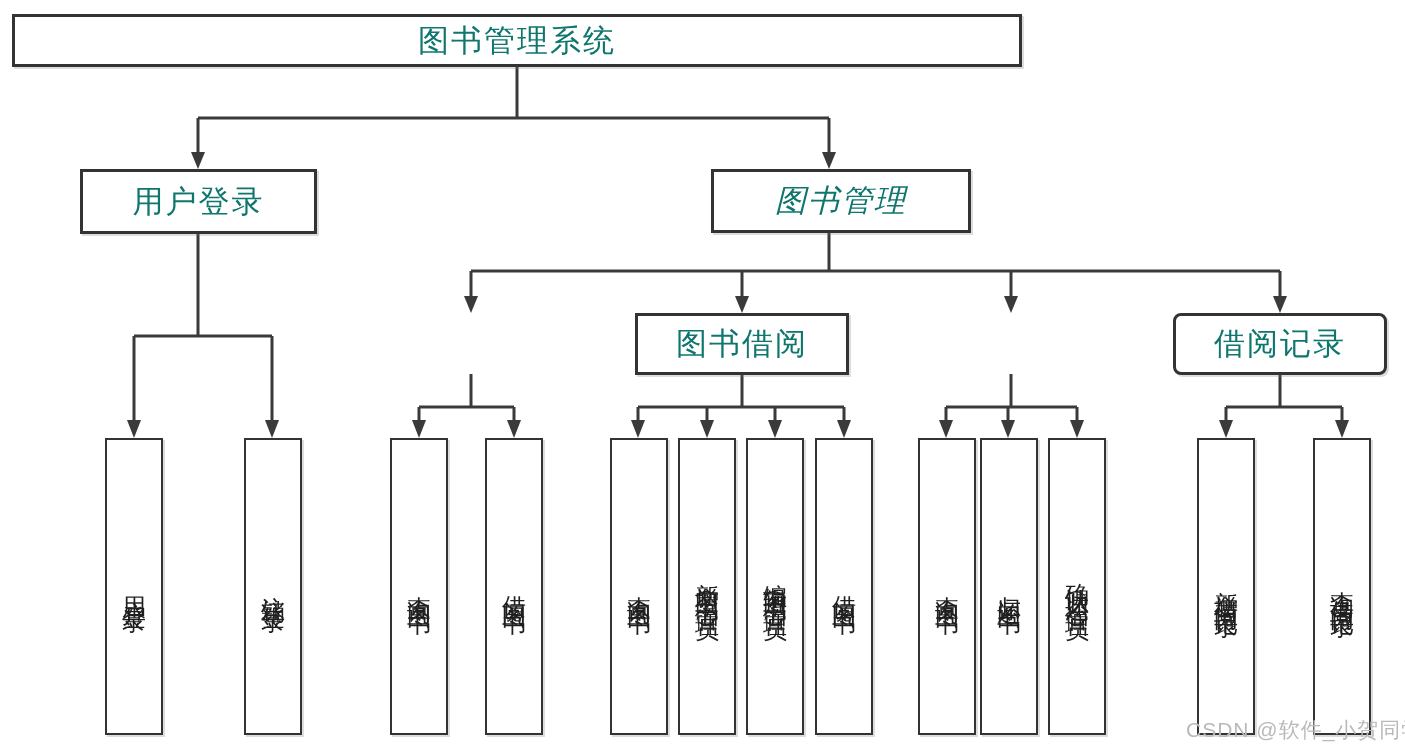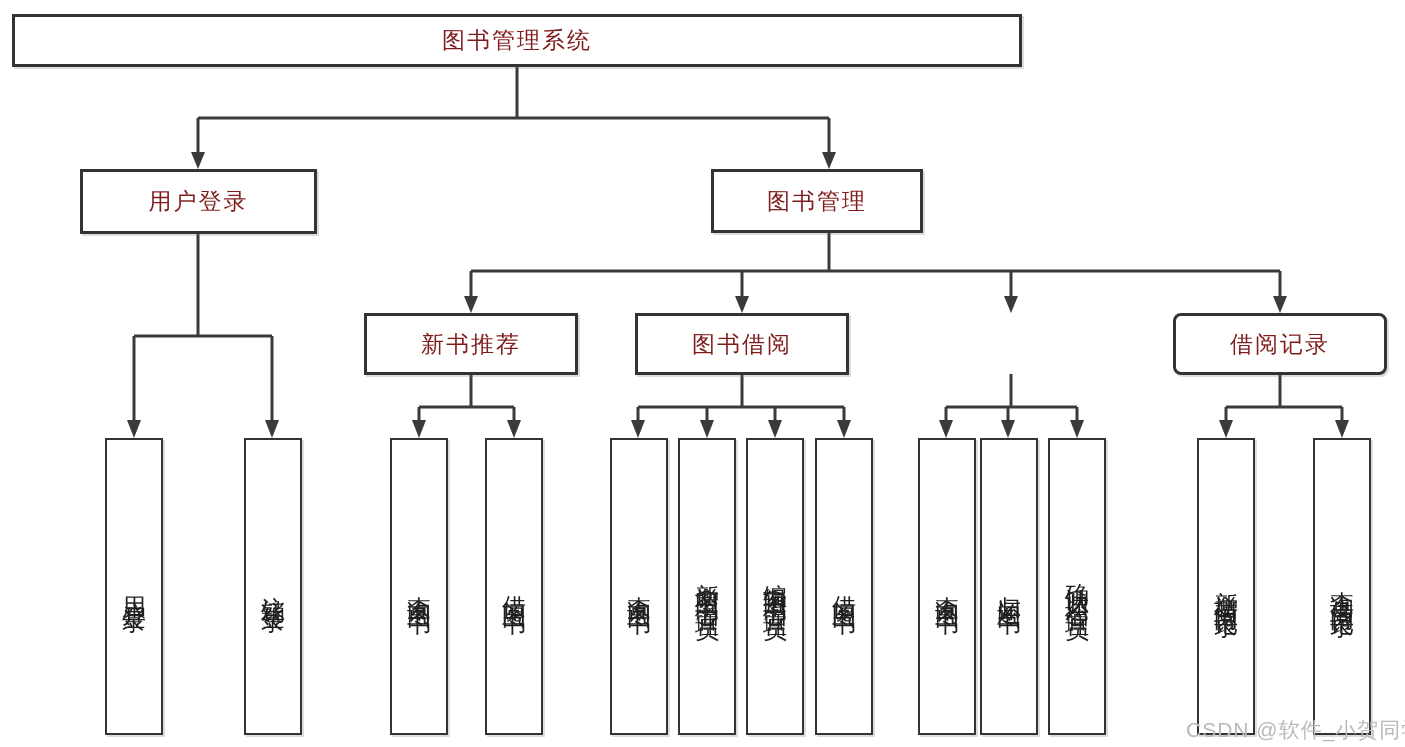--- a/index.html
+++ b/index.html
@@ -26,22 +26,22 @@
     box-sizing: border-box;
     background: #ffffff;
     border: 3px solid #333333;
     display: flex;
     align-items: center;
     justify-content: center;
     z-index: 2;
     box-shadow: 2px 2px 0 rgba(120,120,120,0.25);
   }
   .box .lbl {
-    font-size: 23px;
-    color: #7f1d1d;
+    font-size: 31px;
+    color: #0f766e;
     letter-spacing: 2px;
     white-space: nowrap;
   }
   .leaf {
     position: absolute;
     box-sizing: border-box;
     background: #ffffff;
     border: 2.5px solid #333333;
     top: 438px;
     width: 58px;
@@ -127,27 +127,24 @@
     </g>
   </svg>
 
   <div class="box" style="left:12px; top:14px; width:1010px; height:53px;">
     <span class="lbl">图书管理系统</span>
   </div>
 
   <div class="box" style="left:80px; top:169px; width:237px; height:65px;">
     <span class="lbl">用户登录</span>
   </div>
-  <div class="box" style="left:711px; top:169px; width:212px; height:64px;">
+  <div class="box" style="left:711px; top:169px; width:260px; height:64px;font-style:italic;">
     <span class="lbl">图书管理</span>
   </div>
 
-  <div class="box" style="left:364px; top:313px; width:214px; height:62px;">
-    <span class="lbl">新书推荐</span>
-  </div>
   <div class="box" style="left:635px; top:313px; width:214px; height:62px;">
     <span class="lbl">图书借阅</span>
   </div>
   <div class="box" style="left:1173px; top:313px; width:214px; height:62px;border-radius:8px;">
     <span class="lbl">借阅记录</span>
   </div>
 
   <div class="leaf" style="left:105px;">
     <span class="vlbl">用户登录</span>
   </div>

